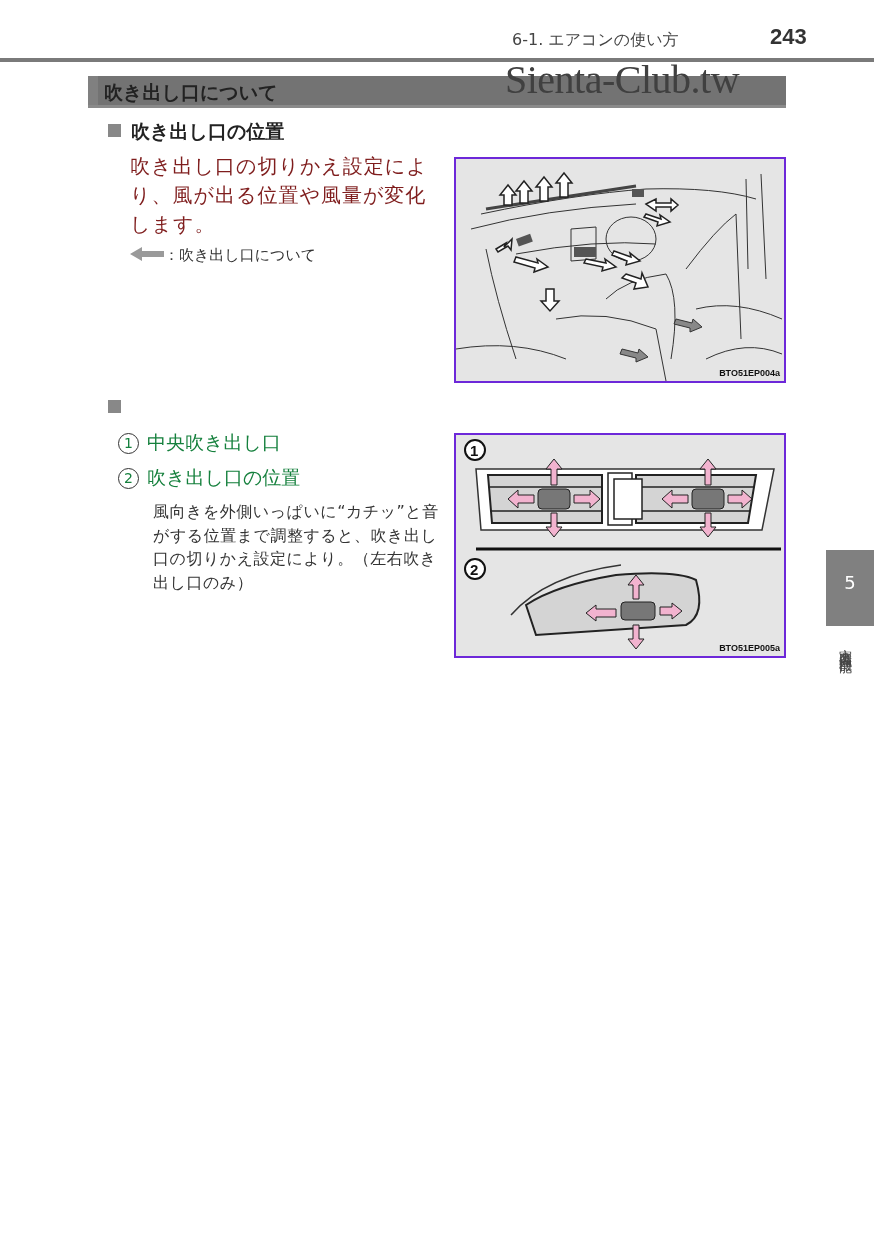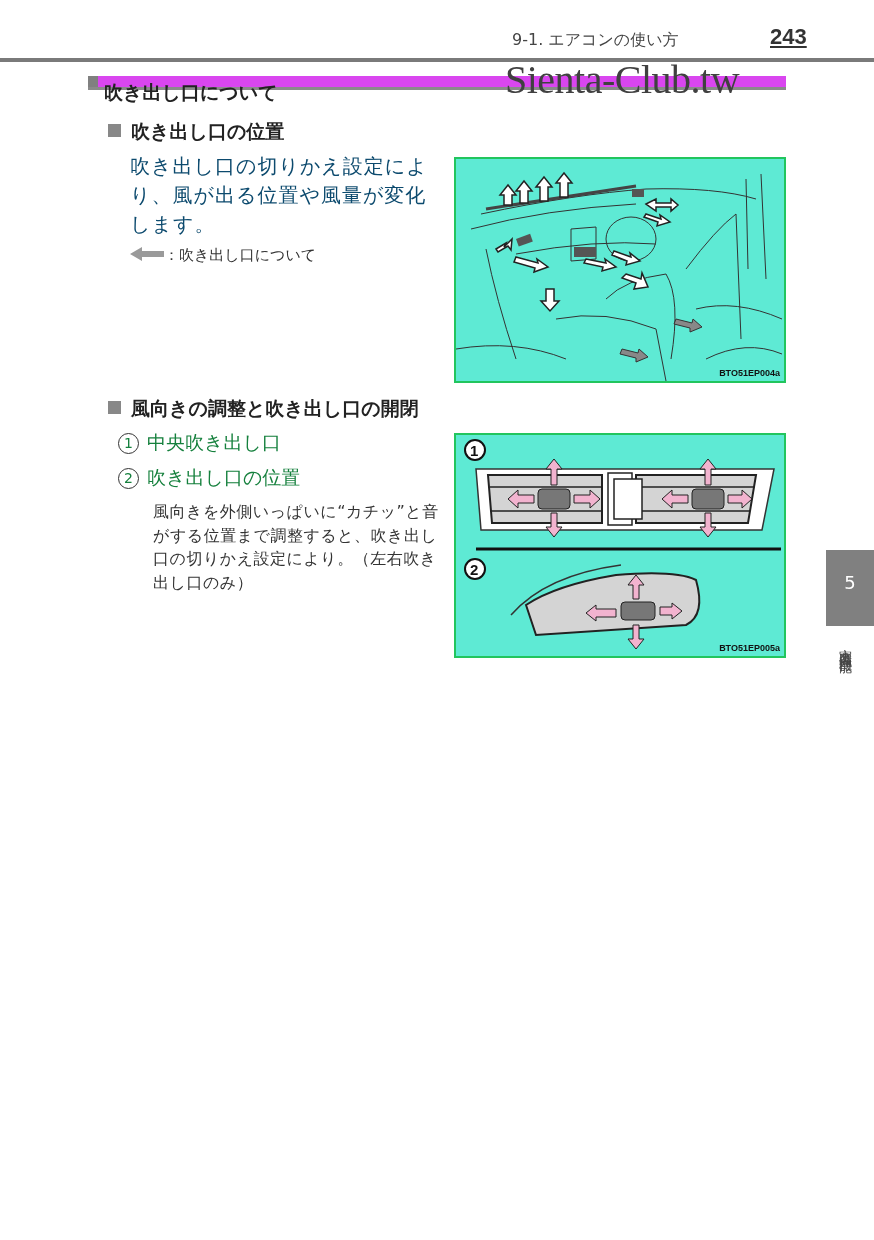--- a/index.html
+++ b/index.html
@@ -1,42 +1,42 @@
 <!DOCTYPE html>
 <html><head>
 <meta charset="utf-8">
 <style>
   html, body { margin:0; padding:0; background:#fff; }
   body { width:874px; height:1240px; position:relative; overflow:hidden;
          font-family:"DejaVu Sans", "Liberation Sans", sans-serif; color:#333; }
   .abs { position:absolute; }
   .hdr-chapter { left:512px; top:30px; font-size:16px; color:#444; }
-  .hdr-page { left:770px; top:24px; font-size:22px; font-weight:bold; color:#333; font-family:"Liberation Sans", sans-serif;text-decoration:underline; }
+  .hdr-page { left:770px; top:24px; font-size:22px; font-weight:bold; color:#333; font-family:"Liberation Sans", sans-serif; }
   .hdr-rule { left:0; top:58px; width:874px; height:4px; background:#7a7a7a; }
   .watermark { left:505px; top:60px; font-family:"Liberation Serif", serif; font-size:40px; color:#404040; letter-spacing:-0.5px; line-height:1; }
-  .sec-title { left:88px; top:76px; width:698px; height:14px; background:#d946ef; border-bottom:3px solid #8a8a8a; box-sizing:border-box; }
+  .sec-title { left:88px; top:76px; width:698px; height:32px; background:#737373; border-bottom:3px solid #8a8a8a; box-sizing:border-box; }
   .sec-title .bar { position:absolute; left:0; top:0; width:10px; height:100%; background:#808080; }
   .sec-title .txt { position:absolute; left:16px; top:4px; font-size:19px; font-weight:bold; color:#222; }
   .sub { font-size:19px; font-weight:bold; color:#222; }
   .sq { display:inline-block; width:13px; height:13px; background:#888; margin-right:10px; vertical-align:1px; }
-  .body-lg { font-size:20px; line-height:29px; color:#0c4a6e; letter-spacing:1px; }
+  .body-lg { font-size:20px; line-height:29px; color:#7f1d1d; letter-spacing:1px; }
   .note { font-size:15px; color:#333; }
   .legend-arrow { display:inline-block; width:34px; height:16px; vertical-align:-2px; }
-  .fig { border:2px solid #22c55e; box-sizing:border-box; background:#5eead4; }
+  .fig { border:2px solid #6d28d9; box-sizing:border-box; background:#e5e5e5; }
   .fig-code { position:absolute; right:4px; bottom:3px; font-size:9px; font-weight:bold; color:#111; font-family:"Liberation Sans", sans-serif; }
   .list-item { font-size:19px; color:#15803d; }
   .circ { display:inline-block; width:19px; height:19px; border:1.5px solid #333; border-radius:50%; text-align:center; line-height:19px; font-size:14px; margin-right:8px; vertical-align:1px; }
   .body-sm { font-size:16px; line-height:23.5px; color:#333; letter-spacing:0.5px; }
   .tab { left:826px; top:550px; width:48px; height:76px; background:#808080; color:#fff; font-size:18px; text-align:center; line-height:66px; }
   .tab-label { left:836px; top:638px; width:18px; font-size:13px; color:#444; writing-mode:vertical-rl; letter-spacing:2px; }
 </style>
 </head>
 <body>
 
-<div class="abs hdr-chapter">9-1. エアコンの使い方</div>
+<div class="abs hdr-chapter">6-1. エアコンの使い方</div>
 <div class="abs hdr-page">243</div>
 <div class="abs hdr-rule"></div>
 
 <div class="abs sec-title">
   <div class="bar"></div>
   <div class="txt">吹き出し口について</div>
 </div>
 <div class="abs watermark">Sienta-Club.tw</div>
 
 <div class="abs sub" style="left:108px; top:119px;">
@@ -89,21 +89,21 @@
     <g fill="#555">
       <rect x="60" y="80" width="15" height="8" transform="rotate(-20 60 80)"></rect>
       <rect x="118" y="88" width="22" height="10"></rect>
       <rect x="176" y="30" width="12" height="8"></rect>
     </g>
   </svg>
   <div class="fig-code">BTO51EP004a</div>
 </div>
 
 <div class="abs sub" style="left:108px; top:396px;">
-  <span class="sq"></span><span>風向きの調整と吹き出し口の開閉</span>
+  <span class="sq"></span>
 </div>
 <div class="abs list-item" style="left:118px; top:430px;">
   <span class="circ">1</span><span>中央吹き出し口</span>
 </div>
 <div class="abs list-item" style="left:118px; top:465px;">
   <span class="circ">2</span><span>吹き出し口の位置</span>
 </div>
 <div class="abs body-sm" style="left:153px; top:500px; width:288px;">風向きを外側いっぱいに“カチッ”と音がする位置まで調整すると、吹き出し口の切りかえ設定により。（左右吹き出し口のみ）</div>
 
 <div class="abs fig" style="left:454px; top:433px; width:332px; height:225px;">

